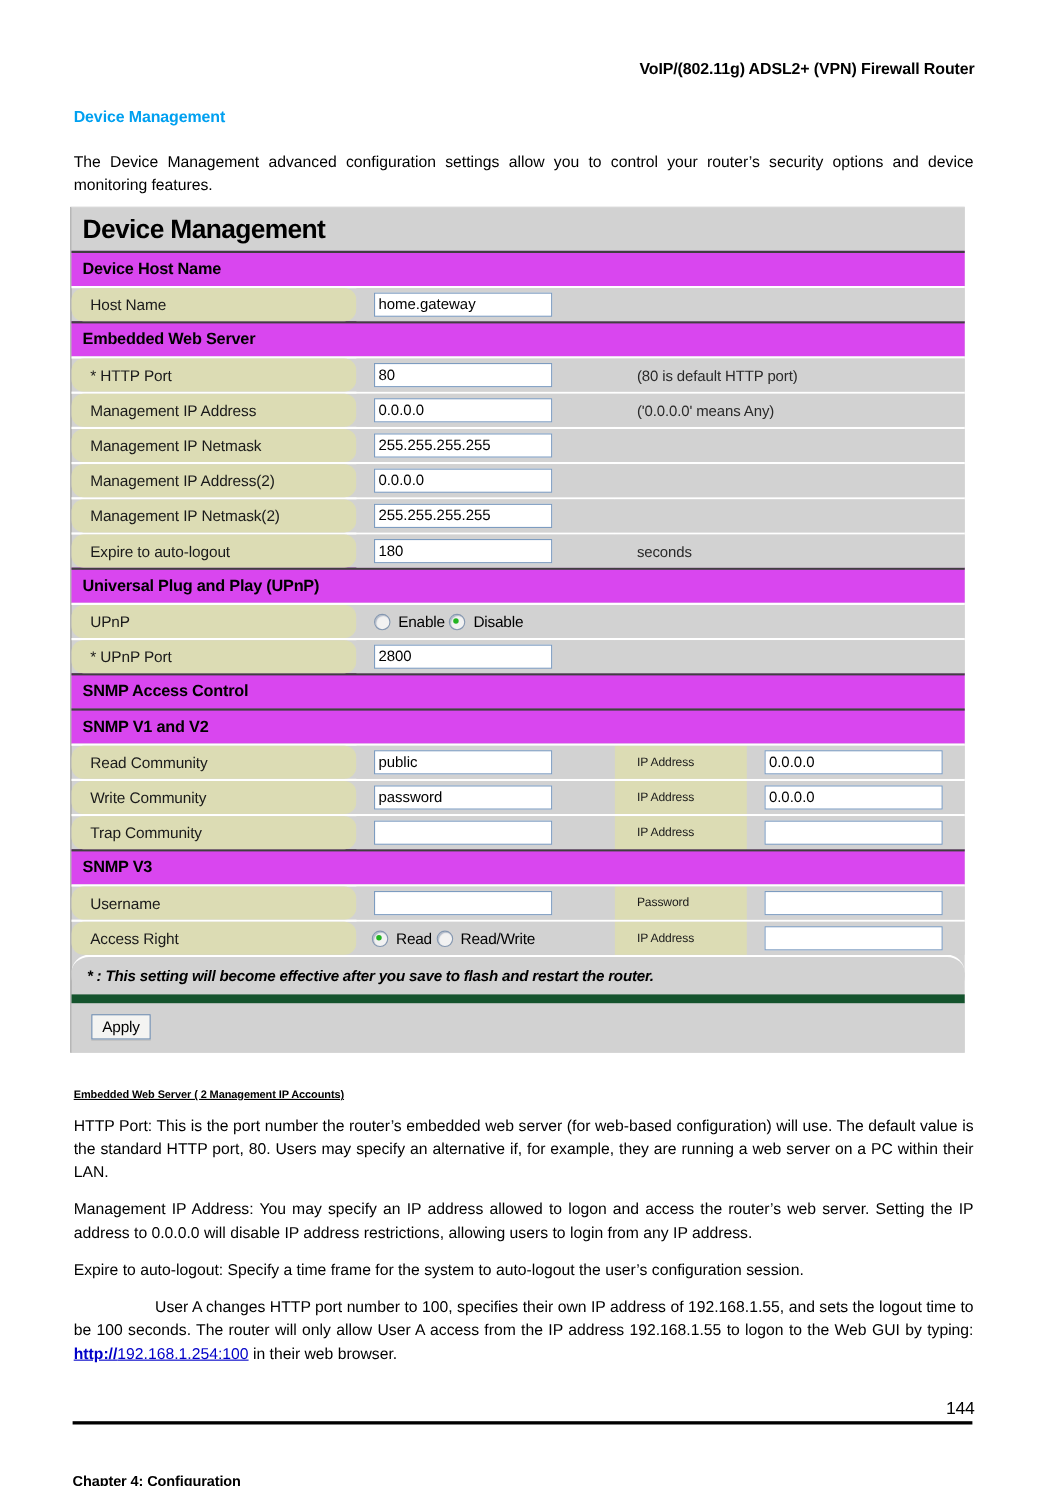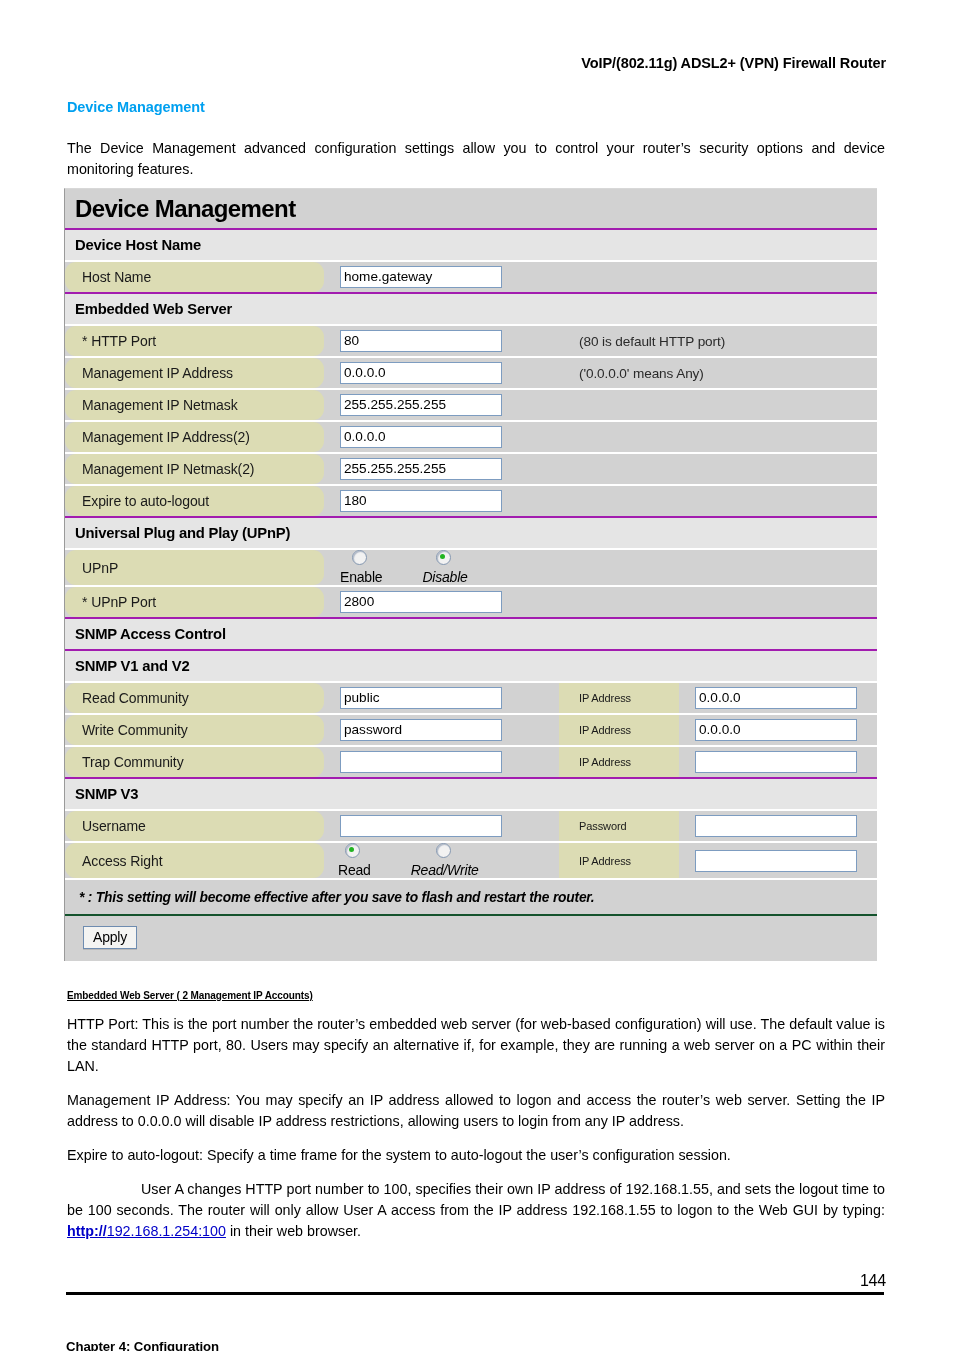--- a/index.html
+++ b/index.html
@@ -70,22 +70,22 @@
   }
   .shot-title {
     background: #d2d2d2;
     padding: 6px 0 6px 10px;
     font-size: 24px;
     font-weight: bold;
     letter-spacing: -0.6px;
     line-height: 27px;
   }
   .sec-head {
-    background: #e5e5e5;
-    border-top: 2px solid #a21caf;
+    background: #d946ef;
+    border-top: 2px solid #404040;
     padding: 5px 0 5px 10px;
     font-weight: bold;
     font-size: 14.8px;
     letter-spacing: -0.2px;
     line-height: 20px;
   }
   .row {
     display: flex;
     border-top: 2px solid #ffffff;
     min-height: 30px;
@@ -162,22 +162,22 @@
     overflow: hidden;
     display: block;
   }
 
   
   .radio-group {
     display: flex;
     align-items: center;
     gap: 4px;
   }
-  .radio-group + .radio-group { margin-left: 40px; font-style: italic; }
-  .rwrap { display: inline-flex; align-items: center; flex-direction: column; }
+  .radio-group + .radio-group { margin-left: 4px; }
+  .rwrap { display: inline-flex; align-items: center; }
   .radio {
     width: 13px;
     height: 13px;
     border-radius: 50%;
     background: #f2f2f2;
     border: 1px solid #8497b0;
     box-shadow: inset 1px 1px 1px rgba(120,135,160,0.55);
     display: inline-block;
     position: relative;
     margin-right: 3px;
@@ -197,24 +197,25 @@
   }
 
   .note-row {
     background: #d2d2d2;
     border-top: 2px solid #ffffff;
     padding: 10px 0 9px 14px;
     font-style: italic;
     font-size: 13.8px;
     font-weight: bold;
     letter-spacing: -0.2px;
+    border-radius: 16px;
   }
   .apply-row {
     background: #d2d2d2;
-    border-top: 2px solid #14532d;
+    border-top: 8px solid #14532d;
     padding: 10px 0 12px 18px;
   }
   .apply-btn {
     display: inline-block;
     background: #f4f4f2;
     border: 1px solid #6e8cb0;
     padding: 2px 9px 3px 9px;
     font-size: 14px;
     font-family: "Liberation Sans", sans-serif;
     letter-spacing: -0.2px;
@@ -340,20 +341,21 @@
         <span class="tinput">255.255.255.255</span>
       </div>
       <div class="cell c-note"></div>
     </div>
 
     <div class="row">
       <div class="cell c-label">Expire to auto-logout</div>
       <div class="cell c-field">
         <span class="tinput">180</span>
       </div>
+      <div class="cell c-note">seconds</div>
     </div>
 
     <div class="sec-head">Universal Plug and Play (UPnP)</div>
 
     <div class="row">
       <div class="cell c-label">UPnP</div>
       <div class="cell c-radio">
         <span class="radio-group rwrap">
           <span class="radio"></span>
           <span class="rlabel">Enable</span>

